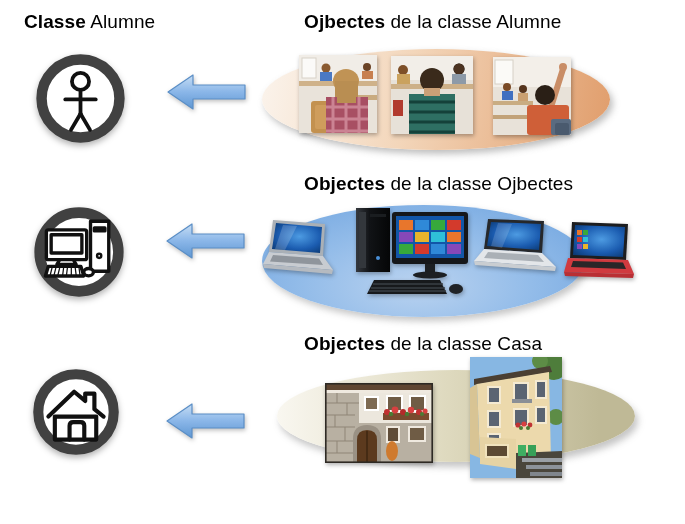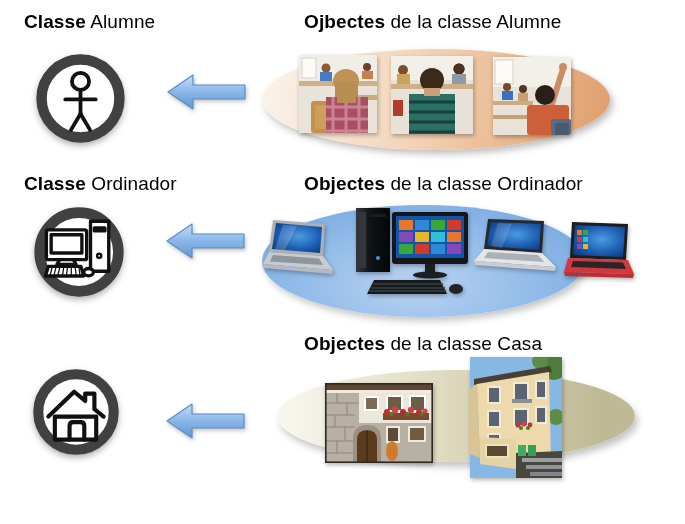--- a/index.html
+++ b/index.html
@@ -134,22 +134,21 @@
     <rect x="0" y="44" width="40" height="4" fill="#c9ac82"></rect>
     <rect x="0" y="58" width="34" height="4" fill="#c2a279"></rect>
     <path d="M58,50 L70,12" stroke="#c98d66" stroke-width="6" stroke-linecap="round"></path>
     <circle cx="70" cy="10" r="4" fill="#c98d66"></circle>
     <circle cx="52" cy="38" r="10" fill="#2a1f16"></circle>
     <rect x="34" y="48" width="42" height="30" rx="3" fill="#cf5f38"></rect>
     <rect x="58" y="62" width="20" height="16" rx="2" fill="#5a6b80"></rect>
     <rect x="62" y="66" width="14" height="12" rx="2" fill="#4a5a6e"></rect>
   </svg>
 
-  <div class="heading" style="left:24px;top:173px;"><span class="b">Classe</span><span> Ordinador</span></div>
-  <div class="heading" style="left:304px;top:173px;"><span class="b">Objectes</span><span> de la classe Ordinador</span></div>
+  <div class="heading" style="left:304px;top:173px;"><span class="b">Objectes</span><span> de la classe Ojbectes</span></div>
 
   <div class="ellipse ellipse-ordinador"></div>
 
   <svg class="abs icon-circle" style="left:31px;top:204px;" width="96" height="96" viewBox="0 0 100 100">
     <circle cx="50" cy="50" r="41" fill="#ffffff" stroke="#414141" stroke-width="11"></circle>
     <g stroke="#101010" fill="#ffffff" stroke-width="3.5" stroke-linejoin="round">
       <rect x="16" y="27" width="42" height="31" rx="2"></rect>
       <rect x="21" y="32" width="32" height="19" fill="#ffffff"></rect>
       <polygon points="30,58 44,58 47,63 27,63"></polygon>
       <rect x="62" y="18" width="19" height="52"></rect>

